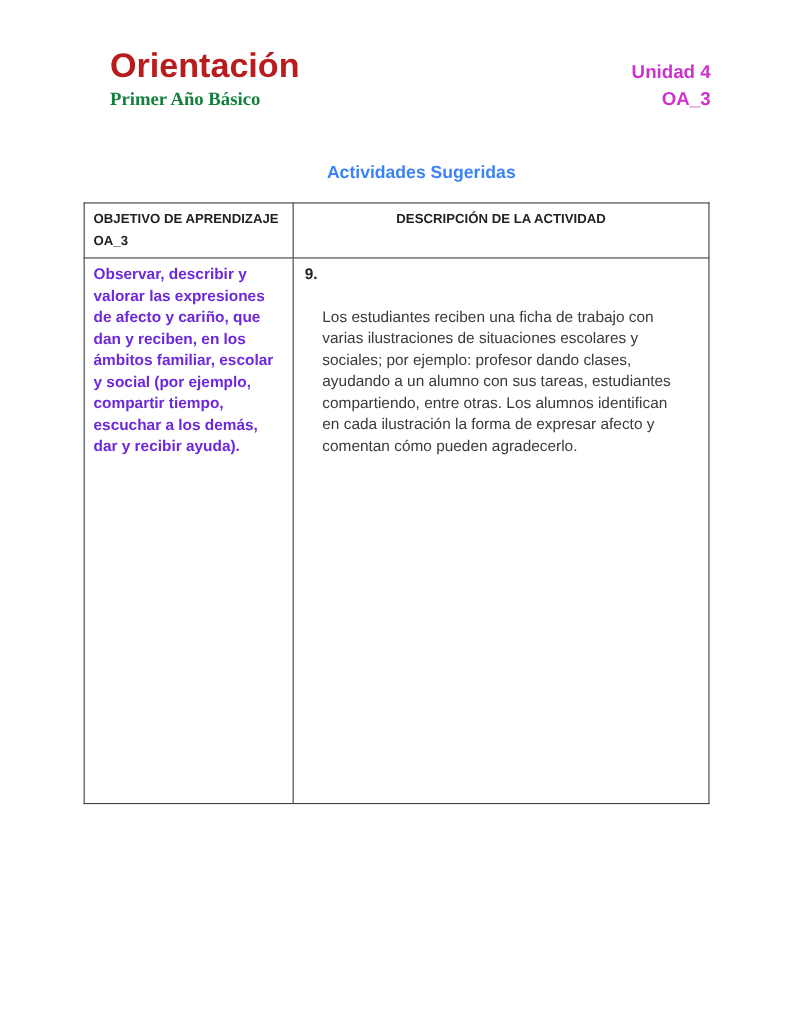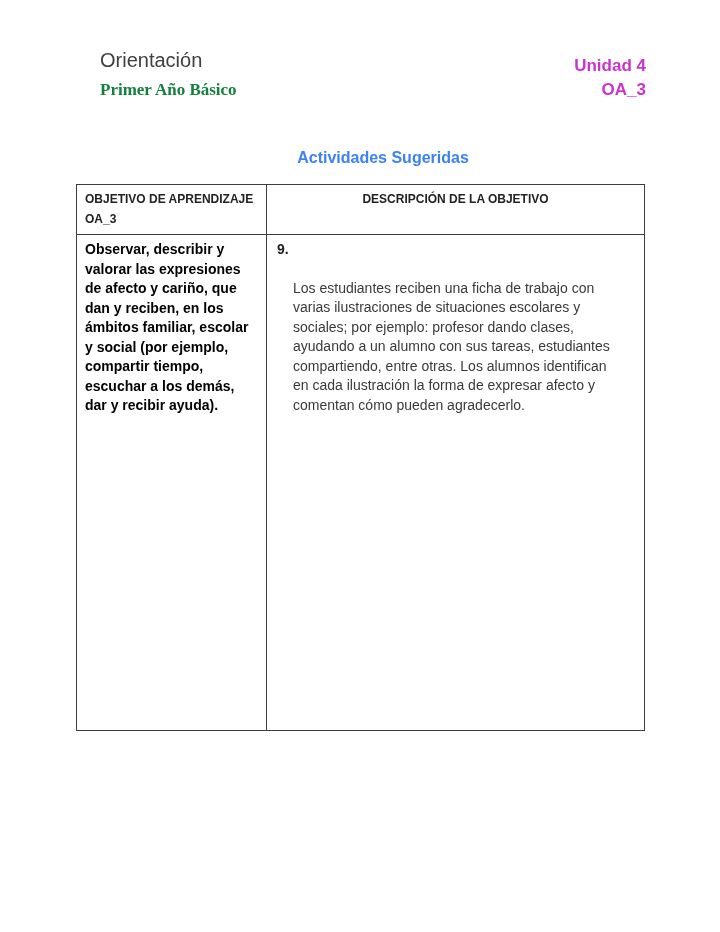--- a/index.html
+++ b/index.html
@@ -20,24 +20,24 @@
     position: absolute;
     top: 44px;
     left: 100px;
     width: 546px;
     display: flex;
     justify-content: space-between;
     align-items: flex-start;
   }
   .subject-title {
     margin: 0;
-    font-size: 20px;
+    font-size: 31px;
     line-height: 32px;
-    font-weight: normal;
-    color: #404040;
+    font-weight: bold;
+    color: #b91c1c;
   }
   .grade-level {
     margin-top: 4px;
     font-size: 17px;
     line-height: 20px;
     font-weight: bold;
     color: #15803d;
     font-family: Liberation Serif, serif;
   }
   .header-right {
@@ -84,21 +84,21 @@
     padding: 4px 8px 5px 8px;
     height: 46px;
   }
   .th-objective { text-align: left; }
   .th-description { text-align: center; }
   .body-row { height: 496px; }
   .objective-cell {
     font-size: 14px;
     line-height: 19.5px;
     font-weight: bold;
-    color: #000000;
+    color: #6d28d9;
     padding: 5px 8px;
   }
   .description-cell {
     font-size: 14px;
     line-height: 19.5px;
     color: #3a3a3a;
     padding: 5px 12px 5px 10px;
   }
   .activity-number {
     font-weight: bold;
@@ -124,21 +124,21 @@
       <div class="oa-code">OA_3</div>
     </div>
   </header>
 
   <h2 class="section-title">Actividades Sugeridas</h2>
 
   <table class="activities-table">
     <thead>
       <tr>
         <th class="th-objective col-objective-w">OBJETIVO DE APRENDIZAJE OA_3</th>
-        <th class="th-description">DESCRIPCIÓN DE LA OBJETIVO</th>
+        <th class="th-description">DESCRIPCIÓN DE LA ACTIVIDAD</th>
       </tr>
     </thead>
     <tbody>
       <tr class="body-row">
         <td class="objective-cell col-objective-w">Observar, describir y valorar las expresiones de afecto y cariño, que dan y reciben, en los ámbitos familiar, escolar y social (por ejemplo, compartir tiempo, escuchar a los demás, dar y recibir ayuda).</td>
         <td class="description-cell">
           <div class="activity-number">9.</div>
           <p class="activity-text">Los estudiantes reciben una ficha de trabajo con varias ilustraciones de situaciones escolares y sociales; por ejemplo: profesor dando clases, ayudando a un alumno con sus tareas, estudiantes compartiendo, entre otras. Los alumnos identifican en cada ilustración la forma de expresar afecto y comentan cómo pueden agradecerlo.</p>
         </td>
       </tr>

